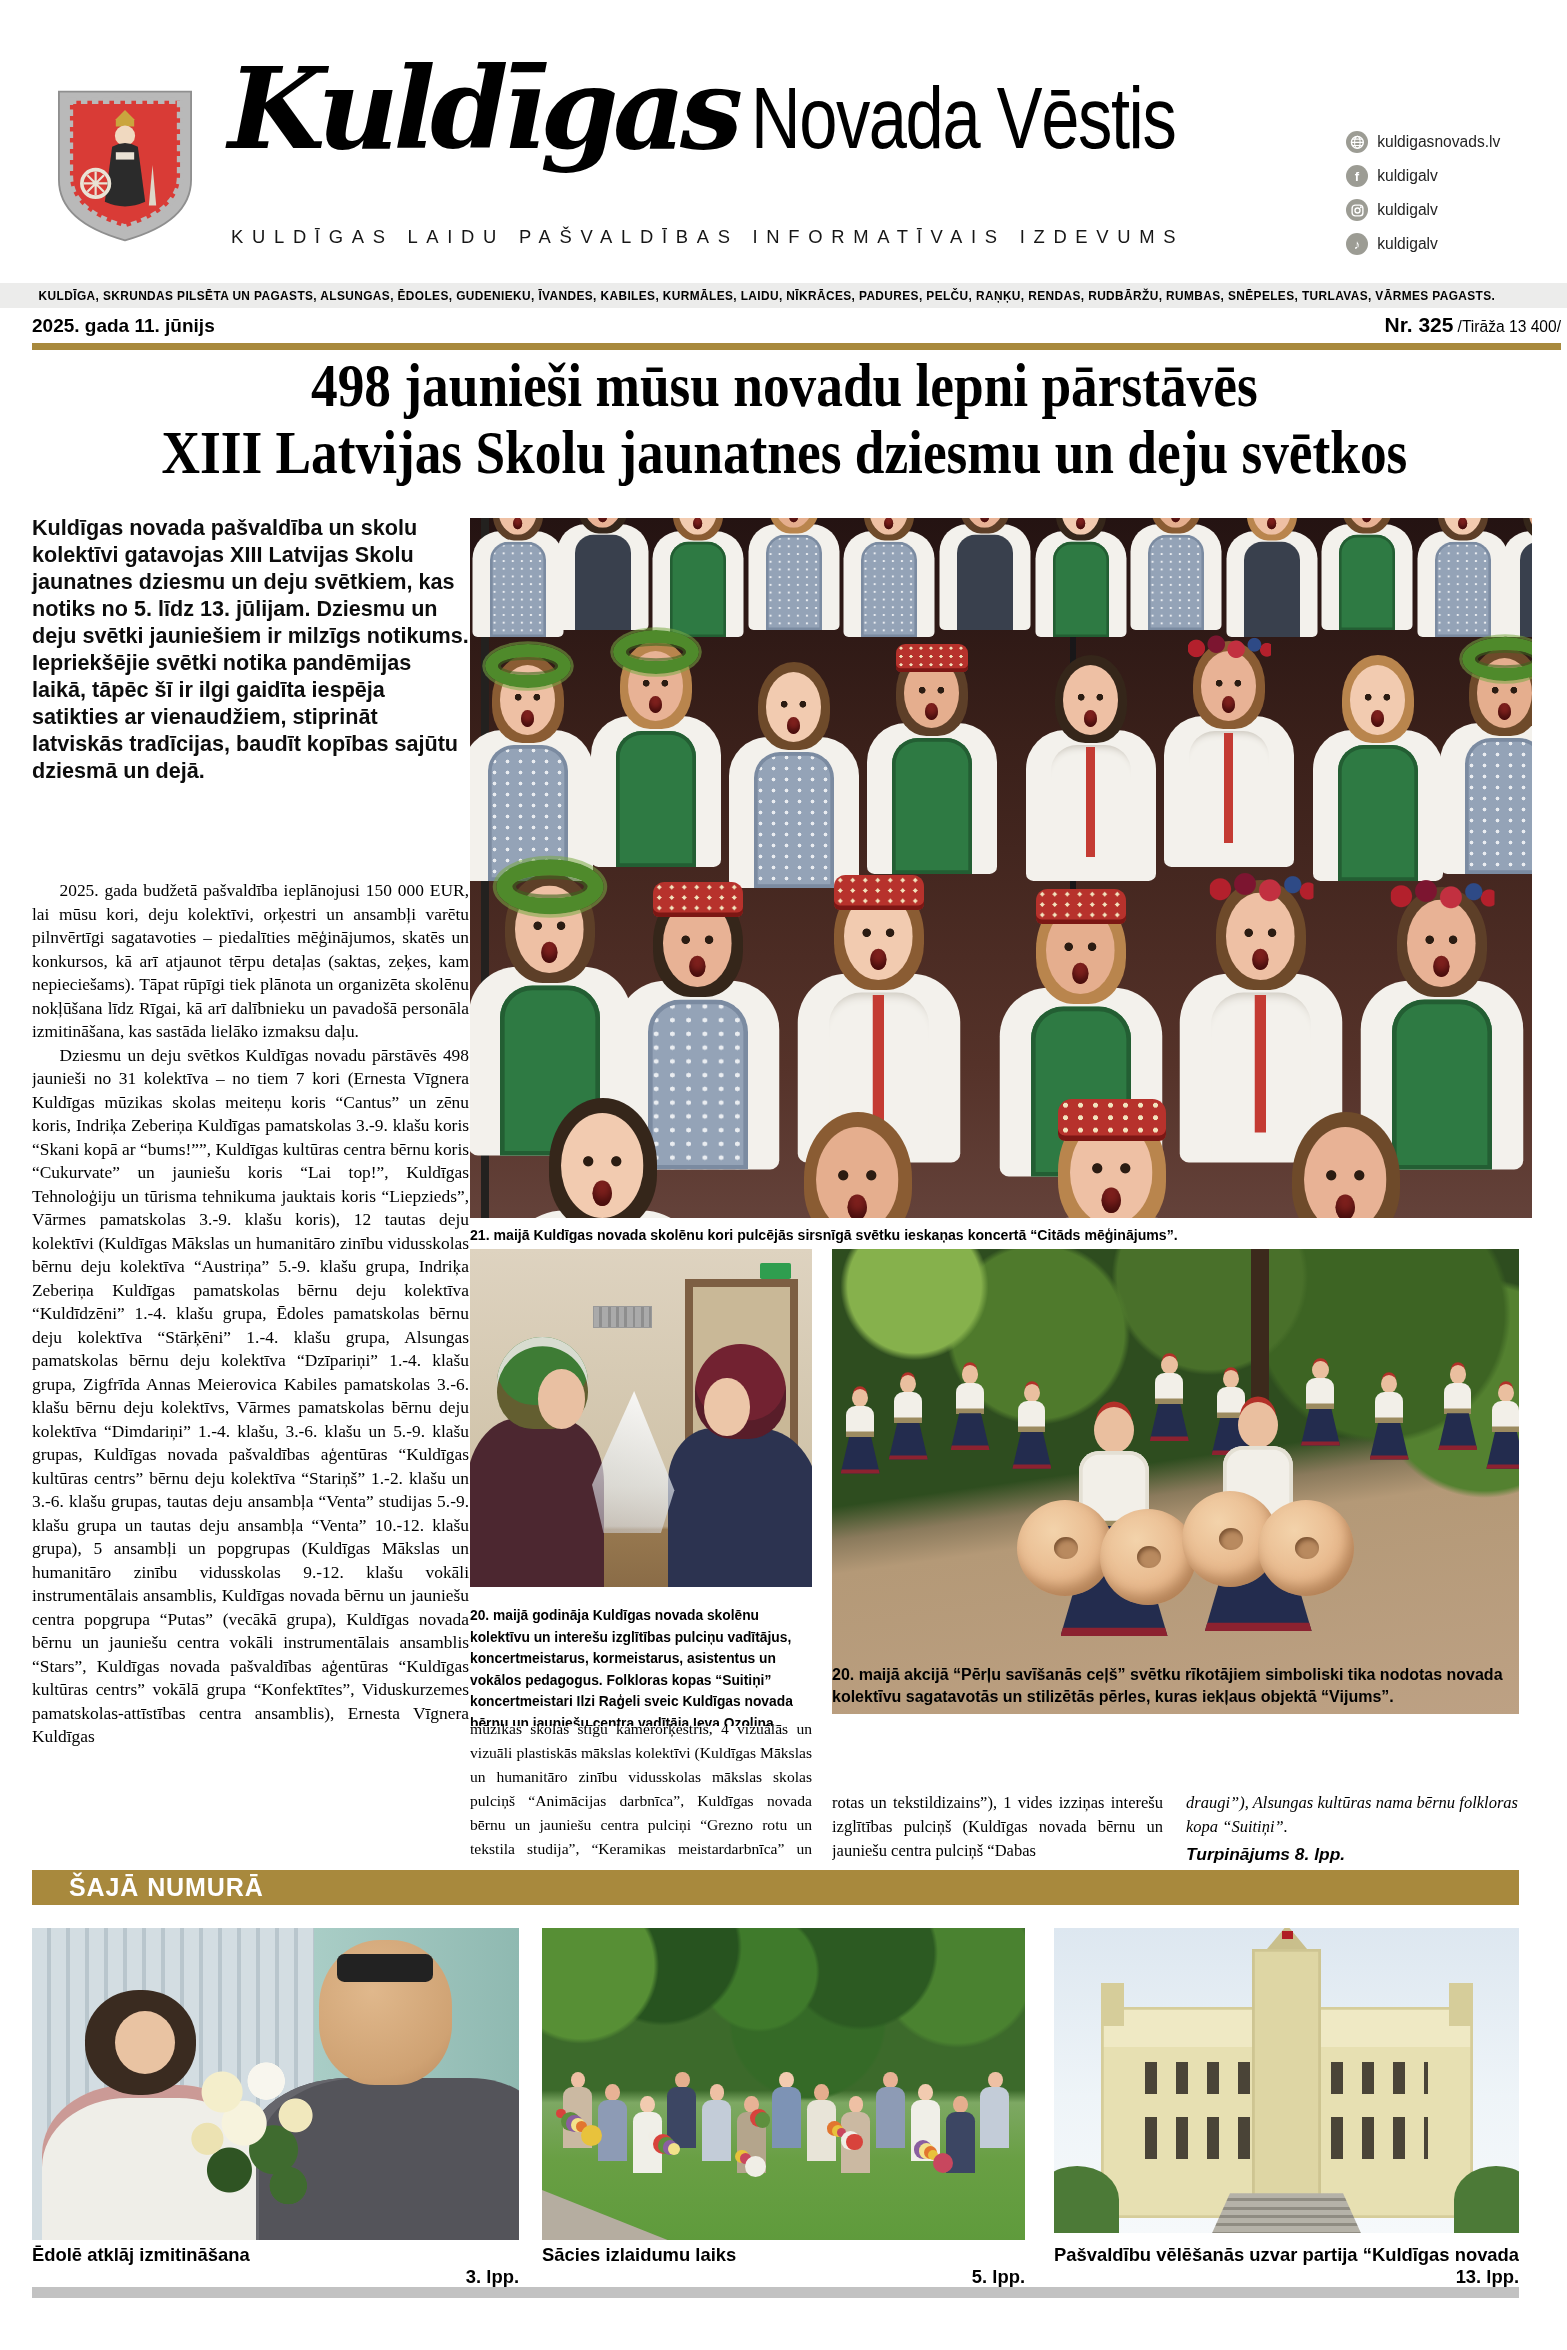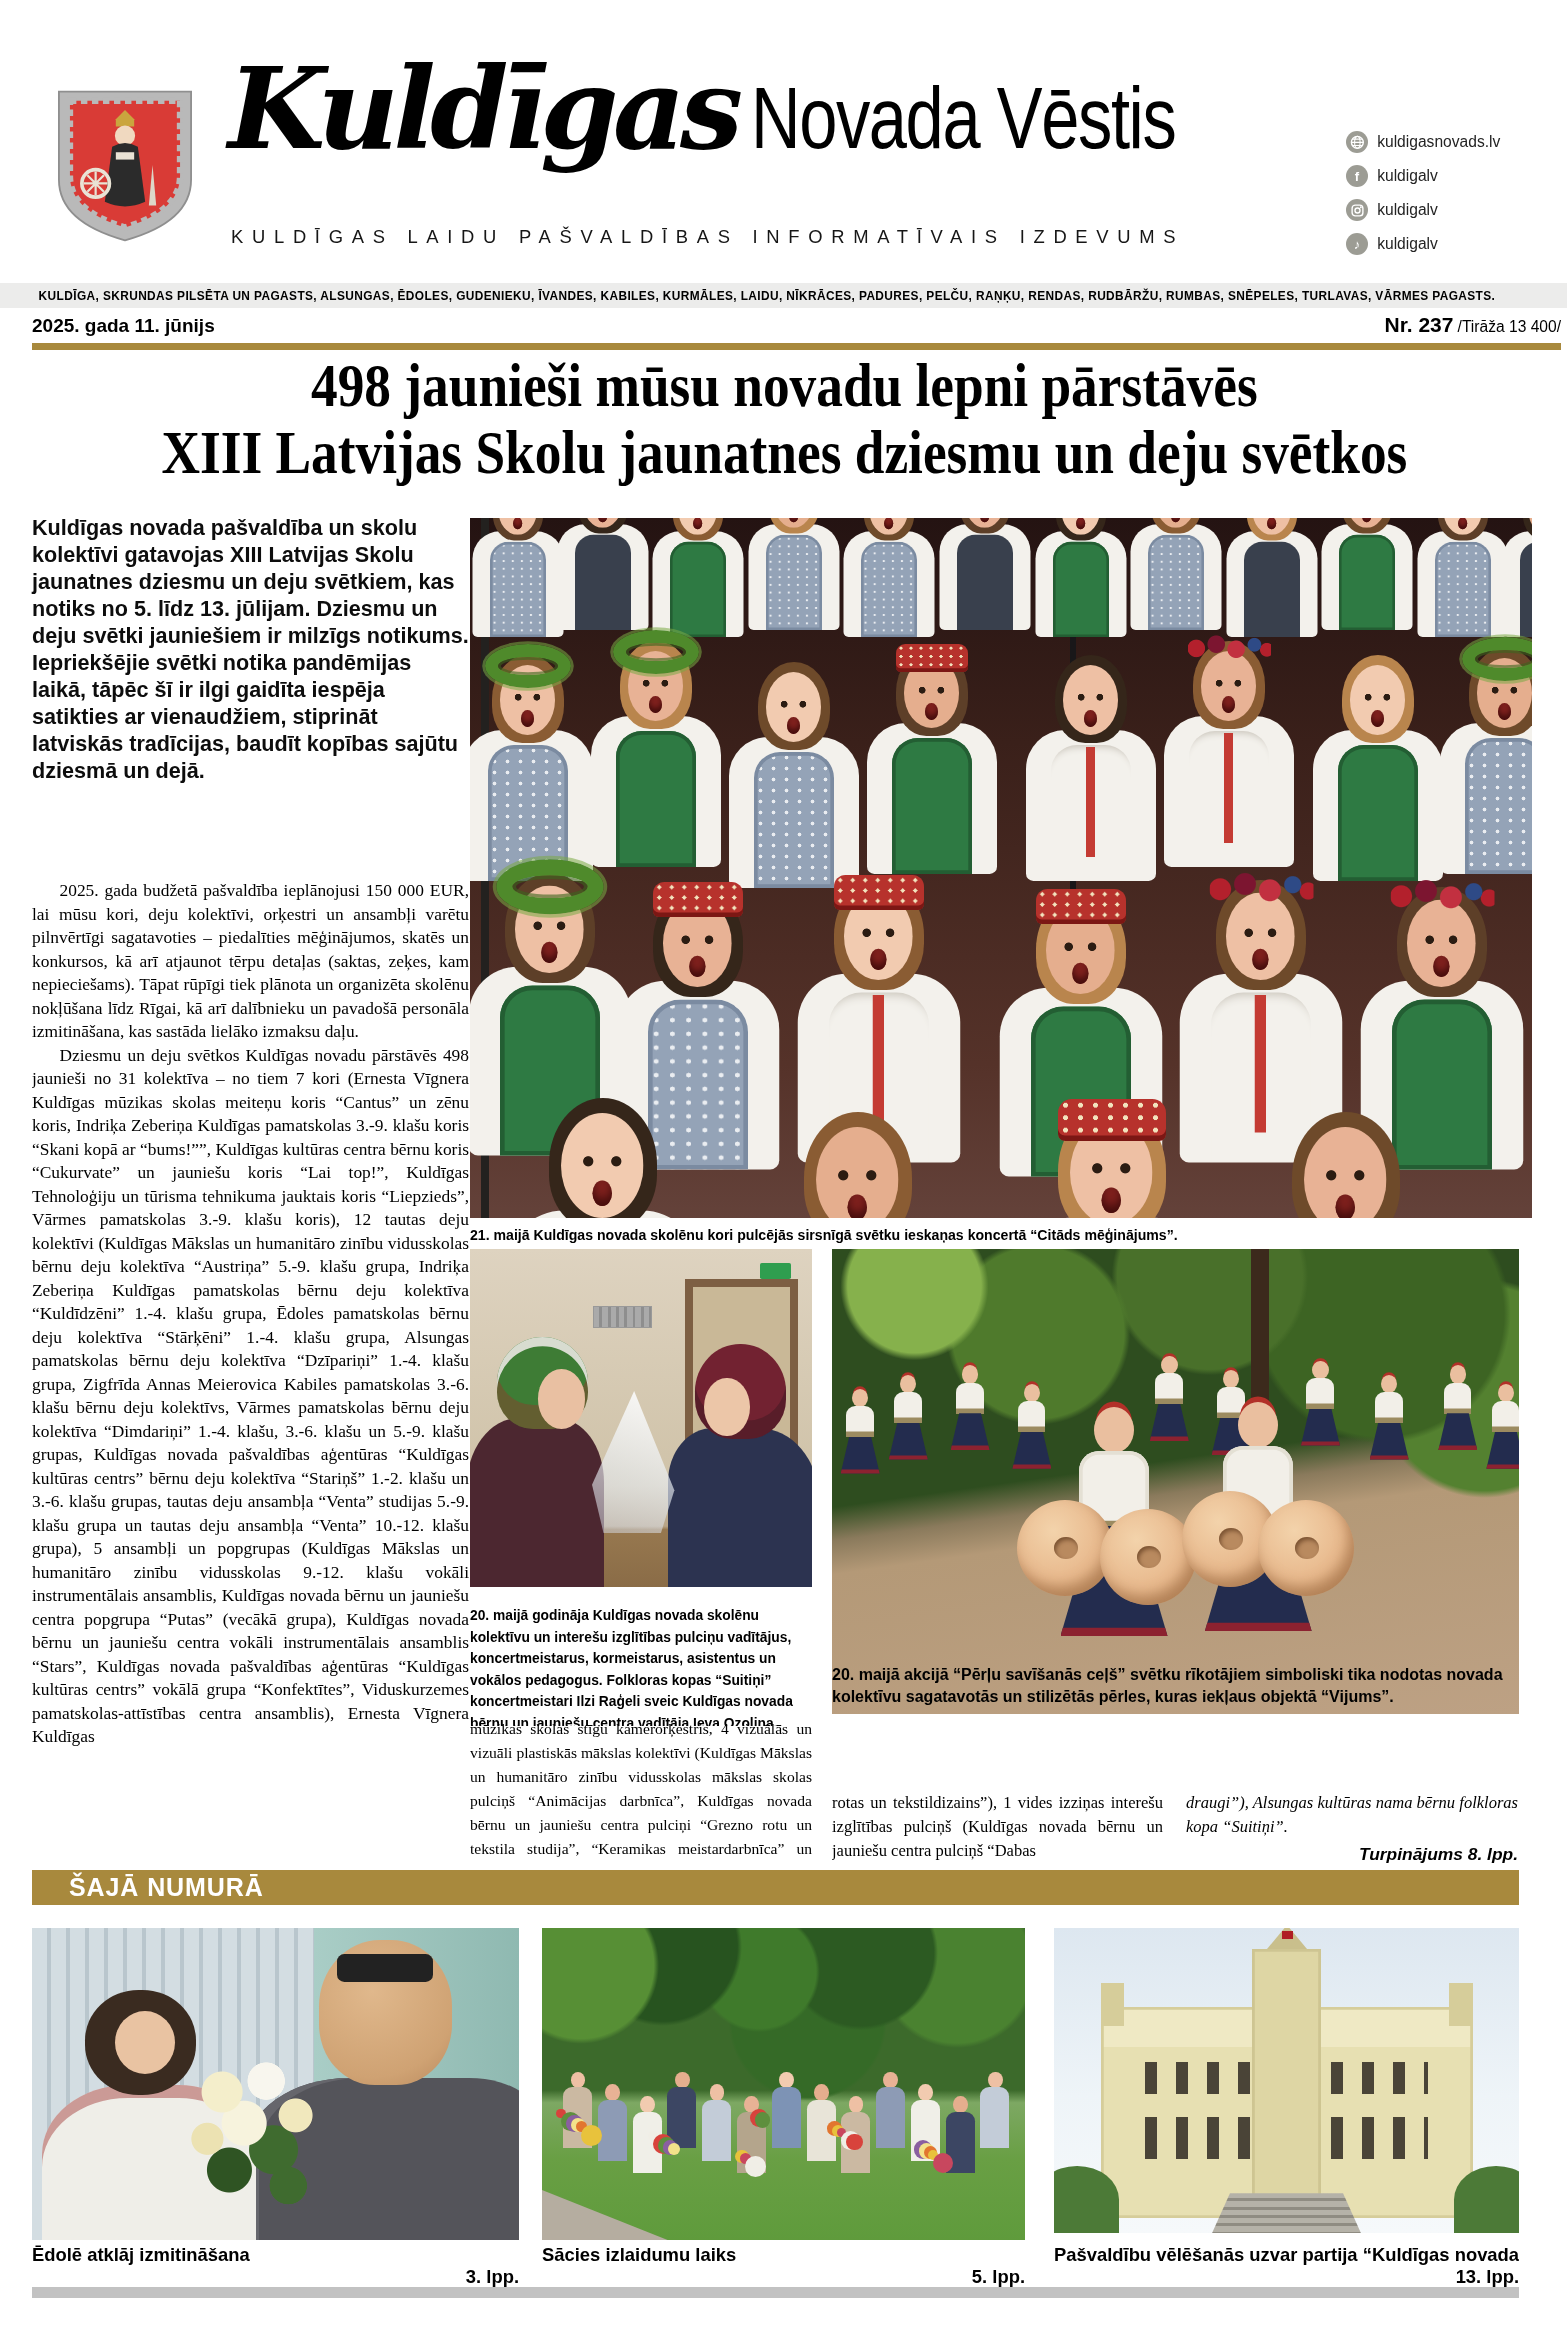--- a/index.html
+++ b/index.html
@@ -44,21 +44,21 @@
   .intro{left:32px;top:514px;width:437px;font-size:21.6px;font-weight:700;line-height:27px;color:#0d0d0d;}
   .body1{left:32px;top:879px;width:437px;height:990px;overflow:hidden;
          font-family:"Liberation Serif",serif;font-size:17.4px;line-height:23.5px;text-align:justify;}
   .body1 p{margin:0;text-indent:27.5px;}
   .body2{left:470px;top:1717px;width:342px;height:149px;overflow:hidden;
          font-family:"Liberation Serif",serif;font-size:15.6px;line-height:24px;text-align:justify;}
   .col3a{left:832px;top:1791px;width:331px;height:79px;overflow:hidden;
          font-family:"Liberation Serif",serif;font-size:16.5px;line-height:24px;text-align:justify;}
   .col3b{left:1186px;top:1791px;width:332px;font-family:"Liberation Serif",serif;
          font-size:16.5px;line-height:24px;text-align:justify;font-style:italic;}
-  .contin{display:block;margin-top:2.8px;text-align:right;font-family:"Liberation Sans",sans-serif;
+  .contin{display:block;margin-top:2.8px;text-align:left;font-family:"Liberation Sans",sans-serif;
           font-size:17.4px;font-weight:700;}
 
   
   .cap{font-weight:700;color:#000;}
   .cap .cond{display:inline-block;transform:scaleX(.94);transform-origin:0 50%;}
   .cap-main{left:470px;top:1225px;width:1062px;font-size:15px;line-height:20px;}
   .cap-award{left:470px;top:1593px;width:351px;font-size:13.8px;line-height:21.6px;height:121px;overflow:hidden;margin-top:12px;}
   .cap-pearls{left:832px;top:1664px;width:687px;font-size:16px;line-height:22px;}
 
   
@@ -269,21 +269,21 @@
       <span class="soc-lb">kuldigalv</span>
     </div>
   </div>
 
   <div class="abs regions">
     <span>KULDĪGA, SKRUNDAS PILSĒTA UN PAGASTS, ALSUNGAS, ĒDOLES, GUDENIEKU, ĪVANDES, KABILES, KURMĀLES, LAIDU, NĪKRĀCES, PADURES, PELČU, RAŅĶU, RENDAS, RUDBĀRŽU, RUMBAS, SNĒPELES, TURLAVAS, VĀRMES PAGASTS.</span>
   </div>
   <div class="abs dateline">
     <span class="dl-date">2025. gada 11. jūnijs</span>
     <span class="dl-right">
-      <span class="dl-issue">Nr. 237</span>
+      <span class="dl-issue">Nr. 325</span>
       <span class="dl-circ">/Tirāža 13 400/</span>
     </span>
   </div>
   <div class="abs gold-rule"></div>
 
   <h1 class="abs headline" style="margin:0;">
     <span class="hl"><span class="cond">498 jaunieši mūsu novadu lepni pārstāvēs</span></span>
     <span class="hl"><span class="cond">XIII Latvijas Skolu jaunatnes dziesmu un deju svētkos</span></span>
   </h1>
 

